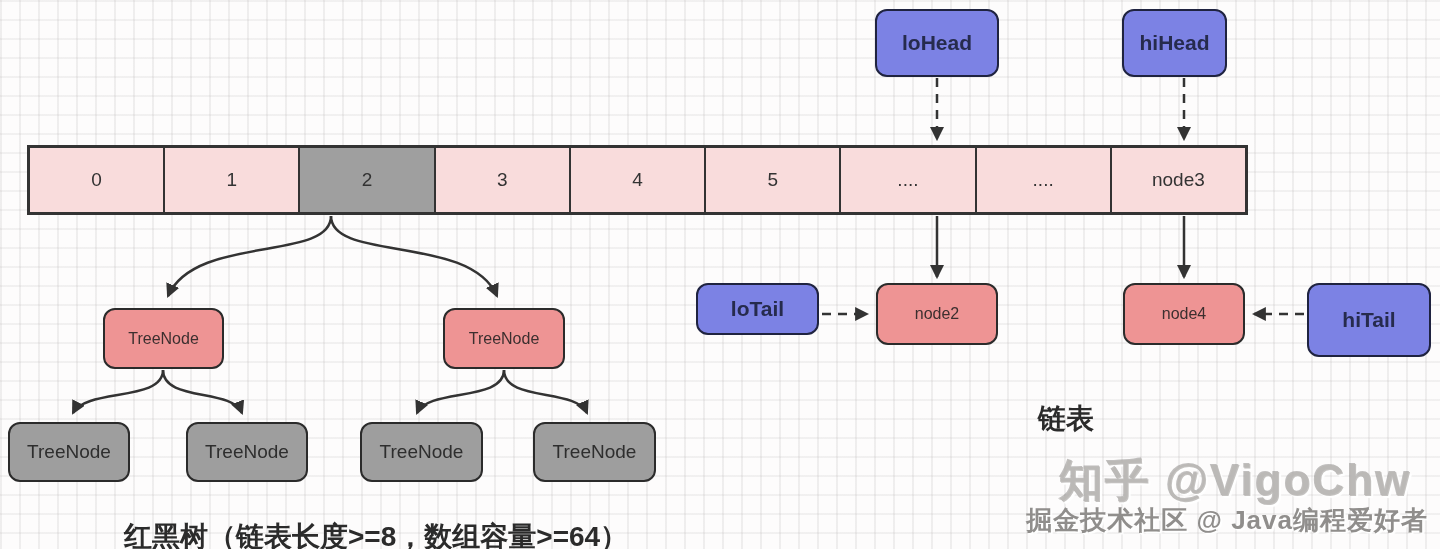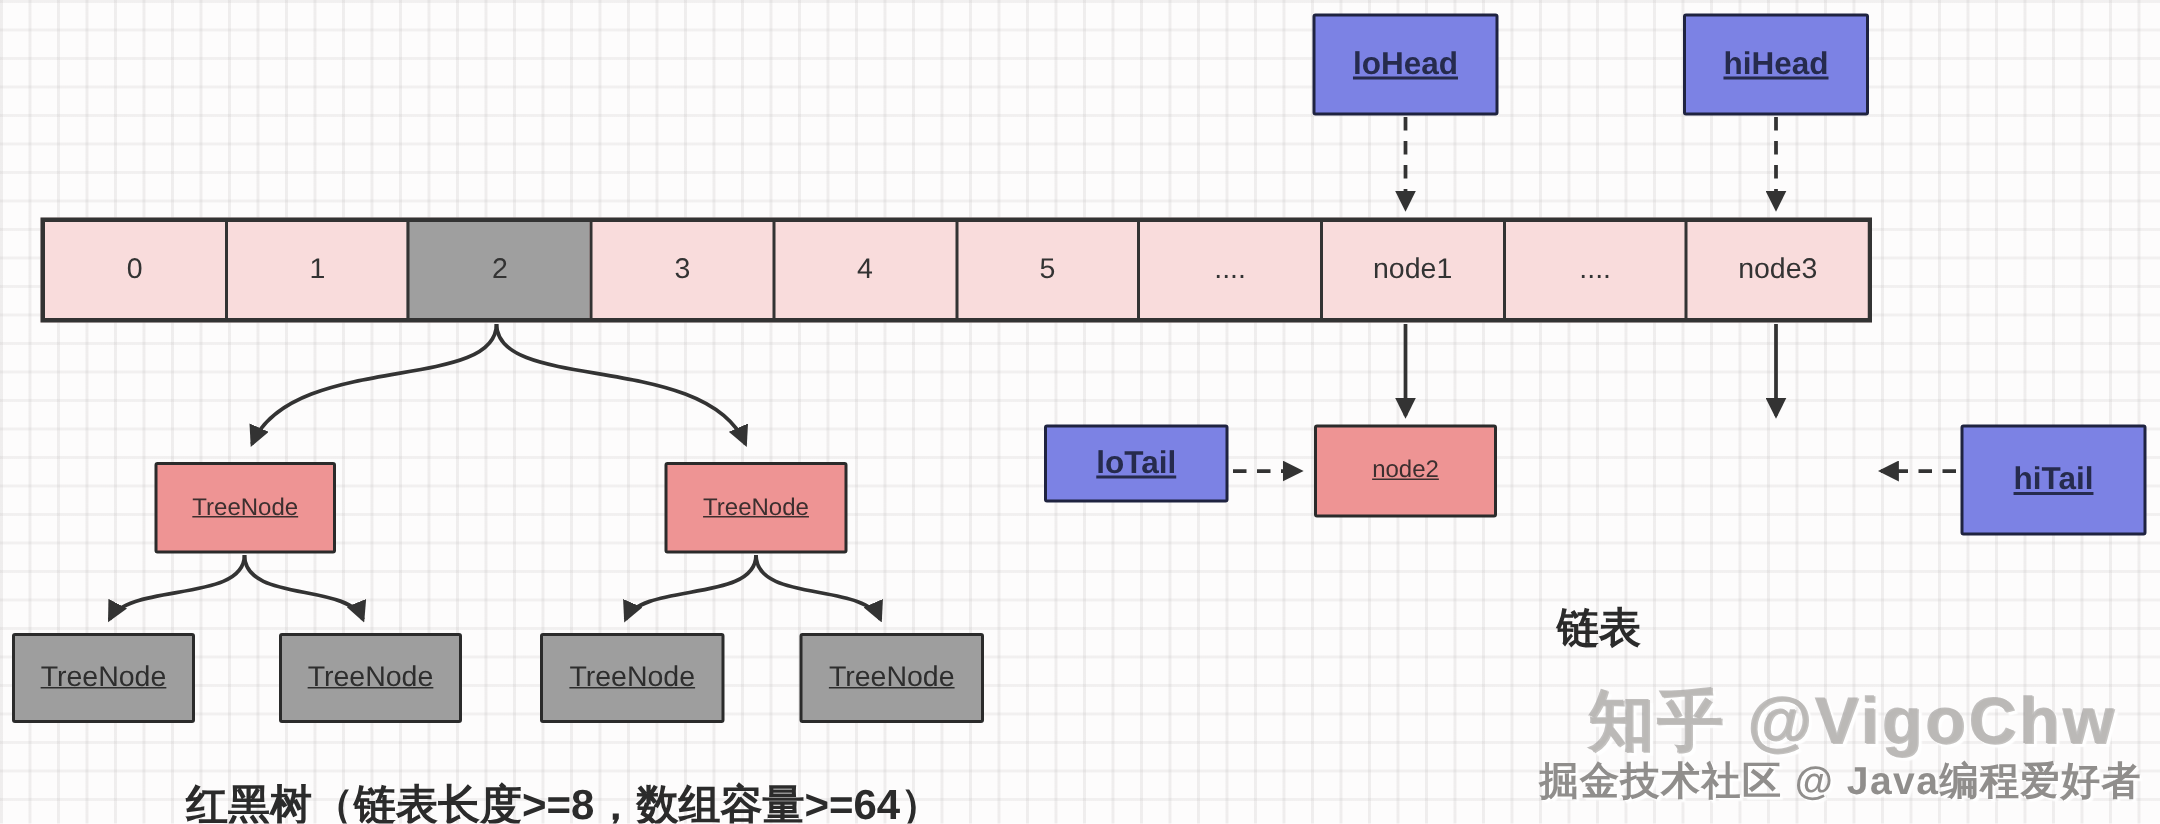--- a/index.html
+++ b/index.html
@@ -25,22 +25,22 @@
     flex:1 1 0;display:flex;align-items:center;justify-content:center;
     border-left:2.5px solid #333;box-sizing:border-box;
     font-size:19px;color:#333;background:#f9dcdc;
   }
   .cell:first-child{border-left:none;}
   .cell--gray{background:#9f9f9f;}
 
   
   .box{
     display:flex;align-items:center;justify-content:center;
-    box-sizing:border-box;border-radius:2px;
-    font-size:20px;color:#333;text-decoration:underline;
+    box-sizing:border-box;border-radius:12px;
+    font-size:20px;color:#333;
   }
   .box--blue{
     background:#7c82e4;border:2.5px solid #1f2340;
     color:#262b4d;font-weight:700;font-size:21px;
   }
   .box--pink{
     background:#ee9494;border:2.5px solid #2b2b2b;font-size:16px;color:#3c2f2f;
   }
   .box--gray{
     background:#9e9e9e;border:2.5px solid #2b2b2b;font-size:19px;color:#2e2e2e;
@@ -84,37 +84,37 @@
     <path d="M331 216 C331 262, 195 234, 168 296" stroke="#333" stroke-width="2.5" fill="none" marker-end="url(#arrow)"></path>
     <path d="M331 216 C331 262, 470 234, 497 296" stroke="#333" stroke-width="2.5" fill="none" marker-end="url(#arrow)"></path>
 
     <path d="M163 370 C163 402, 86 388, 73 413" stroke="#333" stroke-width="2.5" fill="none" marker-end="url(#arrow)"></path>
     <path d="M163 370 C163 402, 232 388, 242 413" stroke="#333" stroke-width="2.5" fill="none" marker-end="url(#arrow)"></path>
     <path d="M504 370 C504 402, 428 388, 417 413" stroke="#333" stroke-width="2.5" fill="none" marker-end="url(#arrow)"></path>
     <path d="M504 370 C504 402, 576 388, 587 413" stroke="#333" stroke-width="2.5" fill="none" marker-end="url(#arrow)"></path>
   </svg>
 
   <div class="abs box box--blue" style="left:875px;top:9px;width:124px;height:68px">loHead</div>
-  <div class="abs box box--blue" style="left:1122px;top:9px;width:124px;height:68px">hiHead</div>
+  <div class="abs box box--blue" style="left:1122px;top:9px;width:105px;height:68px">hiHead</div>
 
   <div class="abs array" style="left:27px;top:145px;width:1221px;height:70px">
     <div class="cell">0</div>
     <div class="cell">1</div>
     <div class="cell cell--gray">2</div>
     <div class="cell">3</div>
     <div class="cell">4</div>
     <div class="cell">5</div>
     <div class="cell">....</div>
-    <div class="cell">node1</div>
     <div class="cell">....</div>
     <div class="cell">node3</div>
   </div>
 
   <div class="abs box box--blue" style="left:696px;top:283px;width:123px;height:52px">loTail</div>
   <div class="abs box box--pink" style="left:876px;top:283px;width:122px;height:62px">node2</div>
+  <div class="abs box box--pink" style="left:1123px;top:283px;width:122px;height:62px">node4</div>
   <div class="abs box box--blue" style="left:1307px;top:283px;width:124px;height:74px">hiTail</div>
 
   <div class="abs box box--pink" style="left:103px;top:308px;width:121px;height:61px">TreeNode</div>
   <div class="abs box box--pink" style="left:443px;top:308px;width:122px;height:61px">TreeNode</div>
 
   <div class="abs box box--gray" style="left:8px;top:422px;width:122px;height:60px">TreeNode</div>
   <div class="abs box box--gray" style="left:186px;top:422px;width:122px;height:60px">TreeNode</div>
   <div class="abs box box--gray" style="left:360px;top:422px;width:123px;height:60px">TreeNode</div>
   <div class="abs box box--gray" style="left:533px;top:422px;width:123px;height:60px">TreeNode</div>
 

